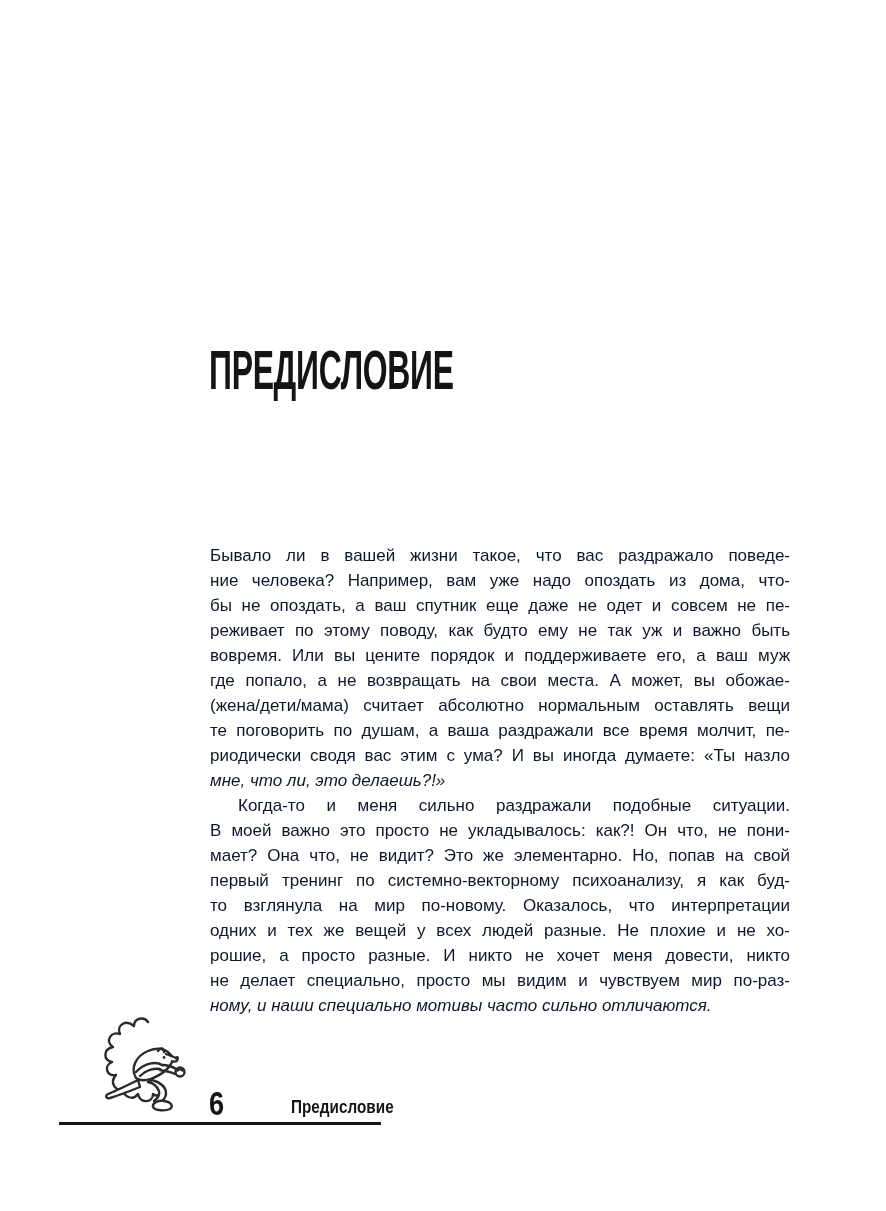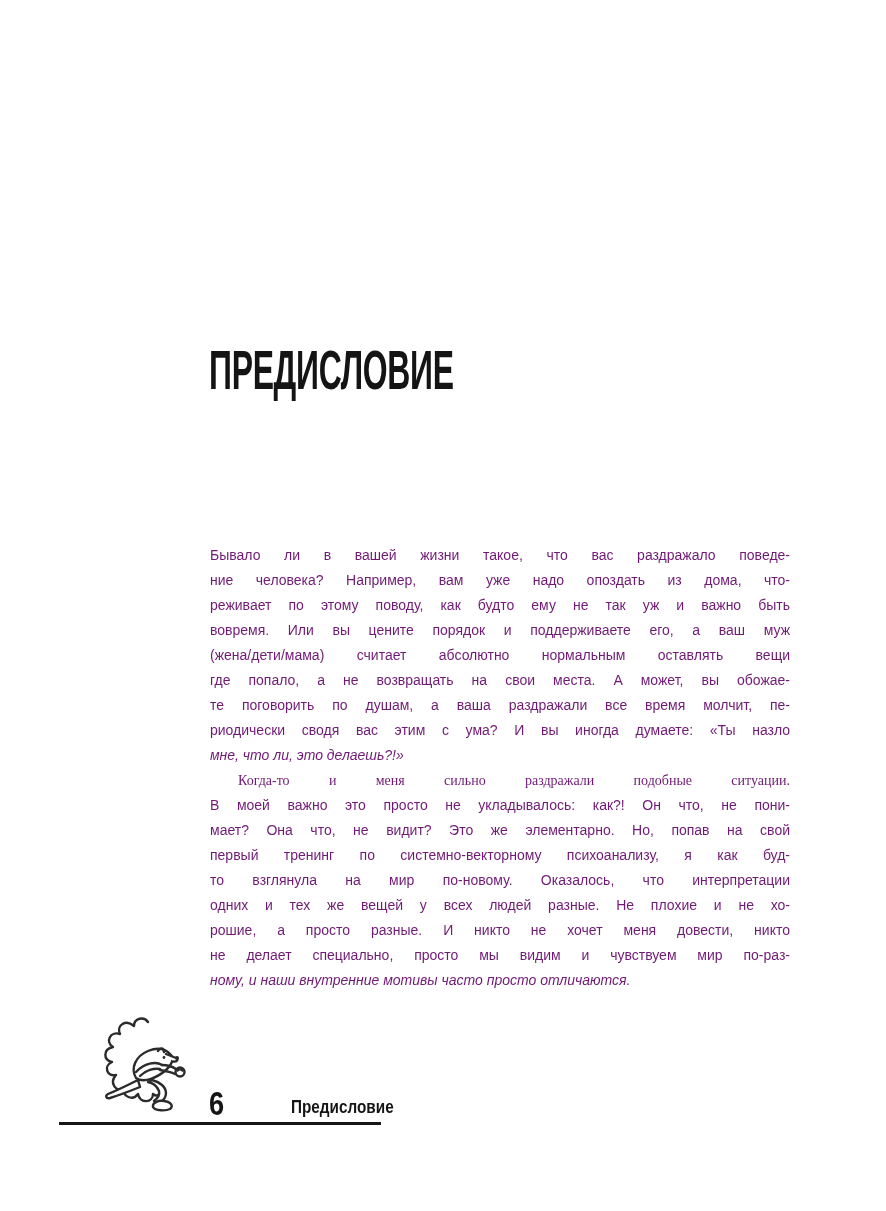--- a/index.html
+++ b/index.html
@@ -29,29 +29,29 @@
   }
   .body-text {
     position: absolute;
     left: 210px;
     top: 543px;
     width: 580px;
   }
   .line {
     height: 25px;
     line-height: 25px;
-    font-size: 14px;
-    color: #701a75;
+    font-size: 17px;
+    color: #0f172a;
     text-align: justify;
     text-align-last: justify;
     white-space: normal;
     overflow: hidden;
   }
   .line.para-end { text-align-last: left; font-style: italic; }
-  .line.indent { text-indent: 28px; font-family: Liberation Serif, serif; }
+  .line.indent { text-indent: 28px; }
   .footer-number {
     position: absolute;
     left: 209px;
     top: 1086px;
     font-size: 34px;
     font-weight: bold;
     line-height: 1;
     color: #151515;
     transform: scaleX(0.8);
     transform-origin: left top;
@@ -89,38 +89,39 @@
 <body>
 
 <div class="page">
 
   <h1 class="chapter-title">ПРЕДИСЛОВИЕ</h1>
 
   <div class="body-text">
     <div class="paragraph">
       <div class="line">Бывало ли в вашей жизни такое, что вас раздражало поведе-</div>
       <div class="line">ние человека? Например, вам уже надо опоздать из дома, что-</div>
+      <div class="line">бы не опоздать, а ваш спутник еще даже не одет и совсем не пе-</div>
       <div class="line">реживает по этому поводу, как будто ему не так уж и важно быть</div>
       <div class="line">вовремя. Или вы цените порядок и поддерживаете его, а ваш муж</div>
+      <div class="line">где попало, а не возвращать на свои места. А может, вы обожае-</div>
       <div class="line">(жена/дети/мама) считает абсолютно нормальным оставлять вещи</div>
-      <div class="line">где попало, а не возвращать на свои места. А может, вы обожае-</div>
       <div class="line">те поговорить по душам, а ваша раздражали все время молчит, пе-</div>
       <div class="line">риодически сводя вас этим с ума? И вы иногда думаете: «Ты назло</div>
       <div class="line para-end">мне, что ли, это делаешь?!»</div>
     </div>
     <div class="paragraph">
       <div class="line indent">Когда-то и меня сильно раздражали подобные ситуации.</div>
       <div class="line">В моей важно это просто не укладывалось: как?! Он что, не пони-</div>
       <div class="line">мает? Она что, не видит? Это же элементарно. Но, попав на свой</div>
       <div class="line">первый тренинг по системно-векторному психоанализу, я как буд-</div>
       <div class="line">то взглянула на мир по-новому. Оказалось, что интерпретации</div>
       <div class="line">одних и тех же вещей у всех людей разные. Не плохие и не хо-</div>
       <div class="line">рошие, а просто разные. И никто не хочет меня довести, никто</div>
       <div class="line">не делает специально, просто мы видим и чувствуем мир по-раз-</div>
-      <div class="line para-end">ному, и наши внутренние мотивы часто просто отличаются.</div>
+      <div class="line para-end">ному, и наши специально мотивы часто сильно отличаются.</div>
     </div>
   </div>
 
   <div class="hedgehog">
     <svg viewBox="0 0 104 104" xmlns="http://www.w3.org/2000/svg" stroke="#2b2b2b" stroke-width="2.4" fill="none" stroke-linecap="round" stroke-linejoin="round">
 
       <path d="M52 8 C48 2 38 4 38 12 C30 5 20 11 24 20
                C14 17 9 28 17 33 C7 35 7 46 16 48
                C7 52 11 63 20 61 C13 69 20 79 28 74
                C26 83 37 87 42 80 C44 90 57 89 57 80

